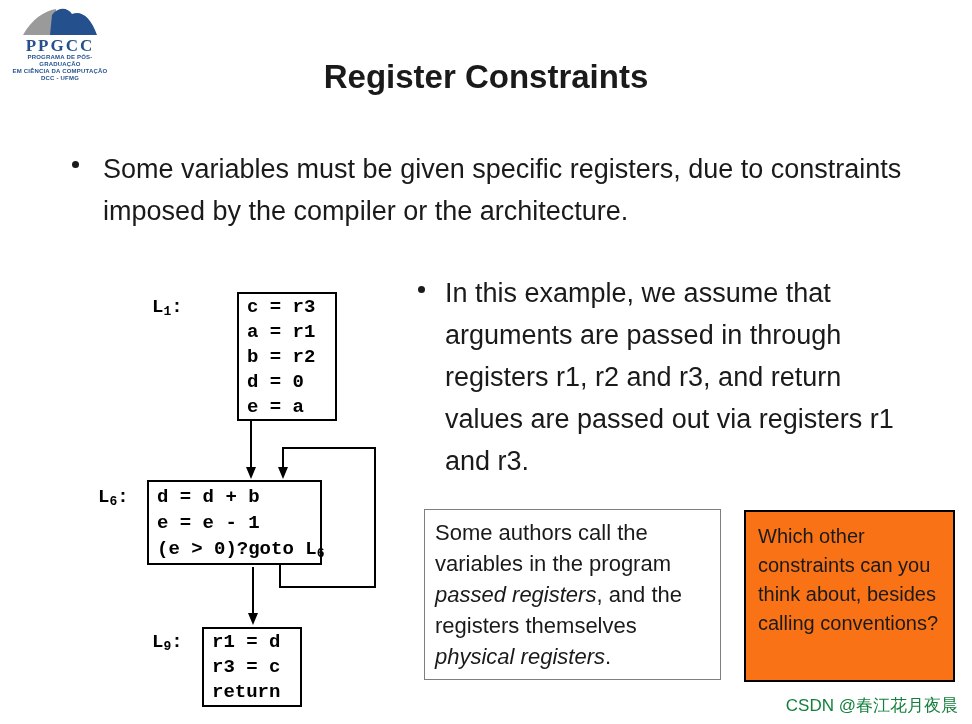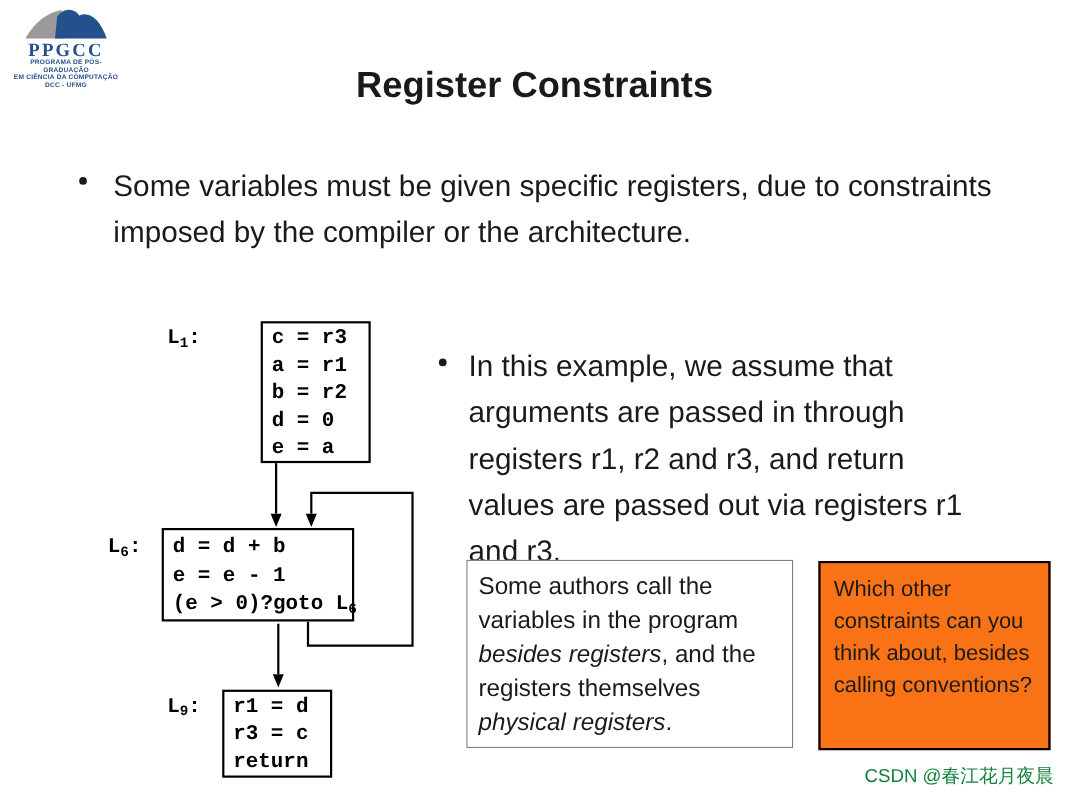--- a/index.html
+++ b/index.html
@@ -28,21 +28,21 @@
   }
   
   .bullet-row{position:absolute;display:flex;}
   .bullet-dot{
     width:7px;height:7px;border-radius:50%;
     background:#1a1a1a;flex:0 0 auto;
   }
   .bullet1{left:72px;top:148px;width:830px;}
   .bullet1 .bullet-dot{margin:13px 24px 0 0;}
   .bullet1 .bullet-text{font-size:27px;line-height:42px;width:800px;}
-  .bullet2{left:399px;top:272px;width:500px;margin-top:40px;}
+  .bullet2{left:418px;top:272px;width:500px;}
   .bullet2 .bullet-dot{margin:14px 20px 0 0;}
   .bullet2 .bullet-text{font-size:27px;line-height:42px;width:478px;}
   
   .arrows{position:absolute;left:0;top:0;pointer-events:none;}
   .code-box{
     position:absolute;
     border:2px solid #000;background:#ffffff;
     font-family:"Liberation Mono","DejaVu Sans Mono",monospace;
     font-weight:bold;font-size:19px;color:#000;
     box-sizing:border-box;
@@ -140,19 +140,19 @@
     <div class="code-line">e = e - 1</div>
     <div class="code-line"><span>(e &gt; 0)?goto L</span><span class="sb">6</span></div>
   </div>
 
   <div class="code-box box-l9">
     <div class="code-line">r1 = d</div>
     <div class="code-line">r3 = c</div>
     <div class="code-line">return</div>
   </div>
 
-  <div class="note-box"><span>Some authors call the variables in the program </span><i>besides registers</i><span>, and the registers themselves </span><i>physical registers</i><span>.</span></div>
+  <div class="note-box"><span>Some authors call the variables in the program </span><i>passed registers</i><span>, and the registers themselves </span><i>physical registers</i><span>.</span></div>
 
   <div class="question-box">Which other constraints can you think about, besides calling conventions?</div>
 
   <div class="watermark">CSDN @春江花月夜晨</div>
 
 </div>
 
 </body></html>

